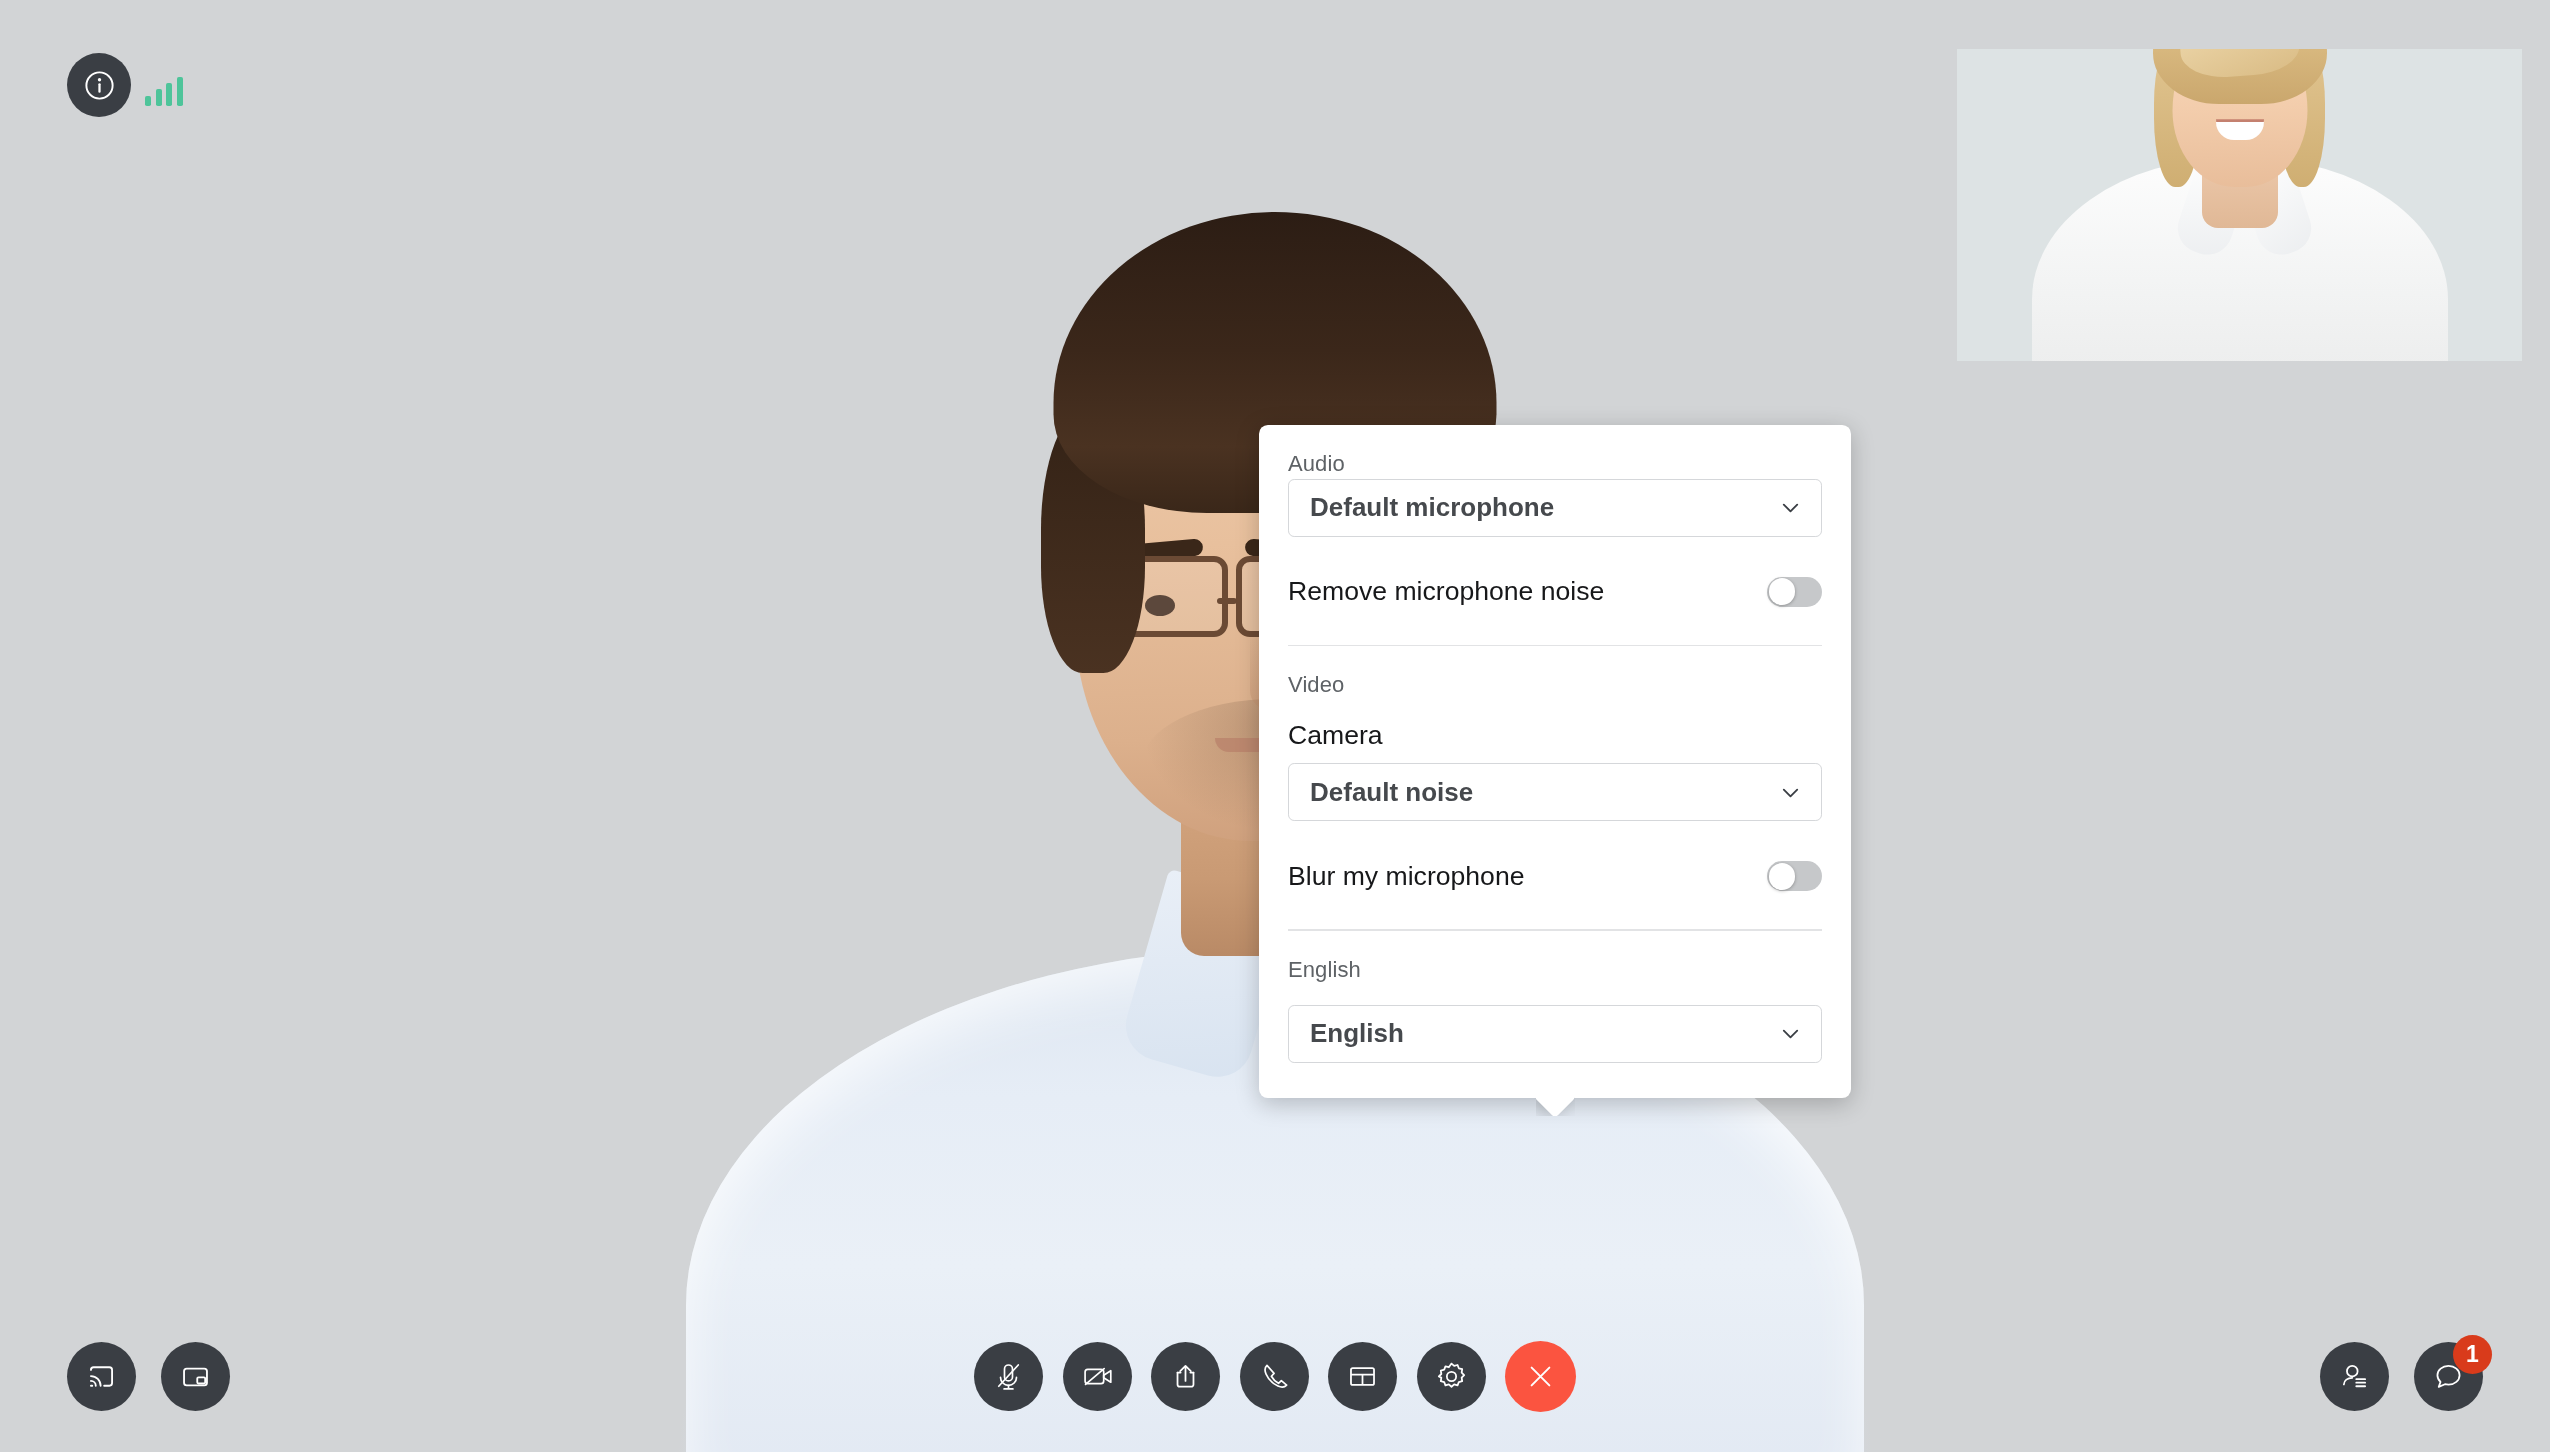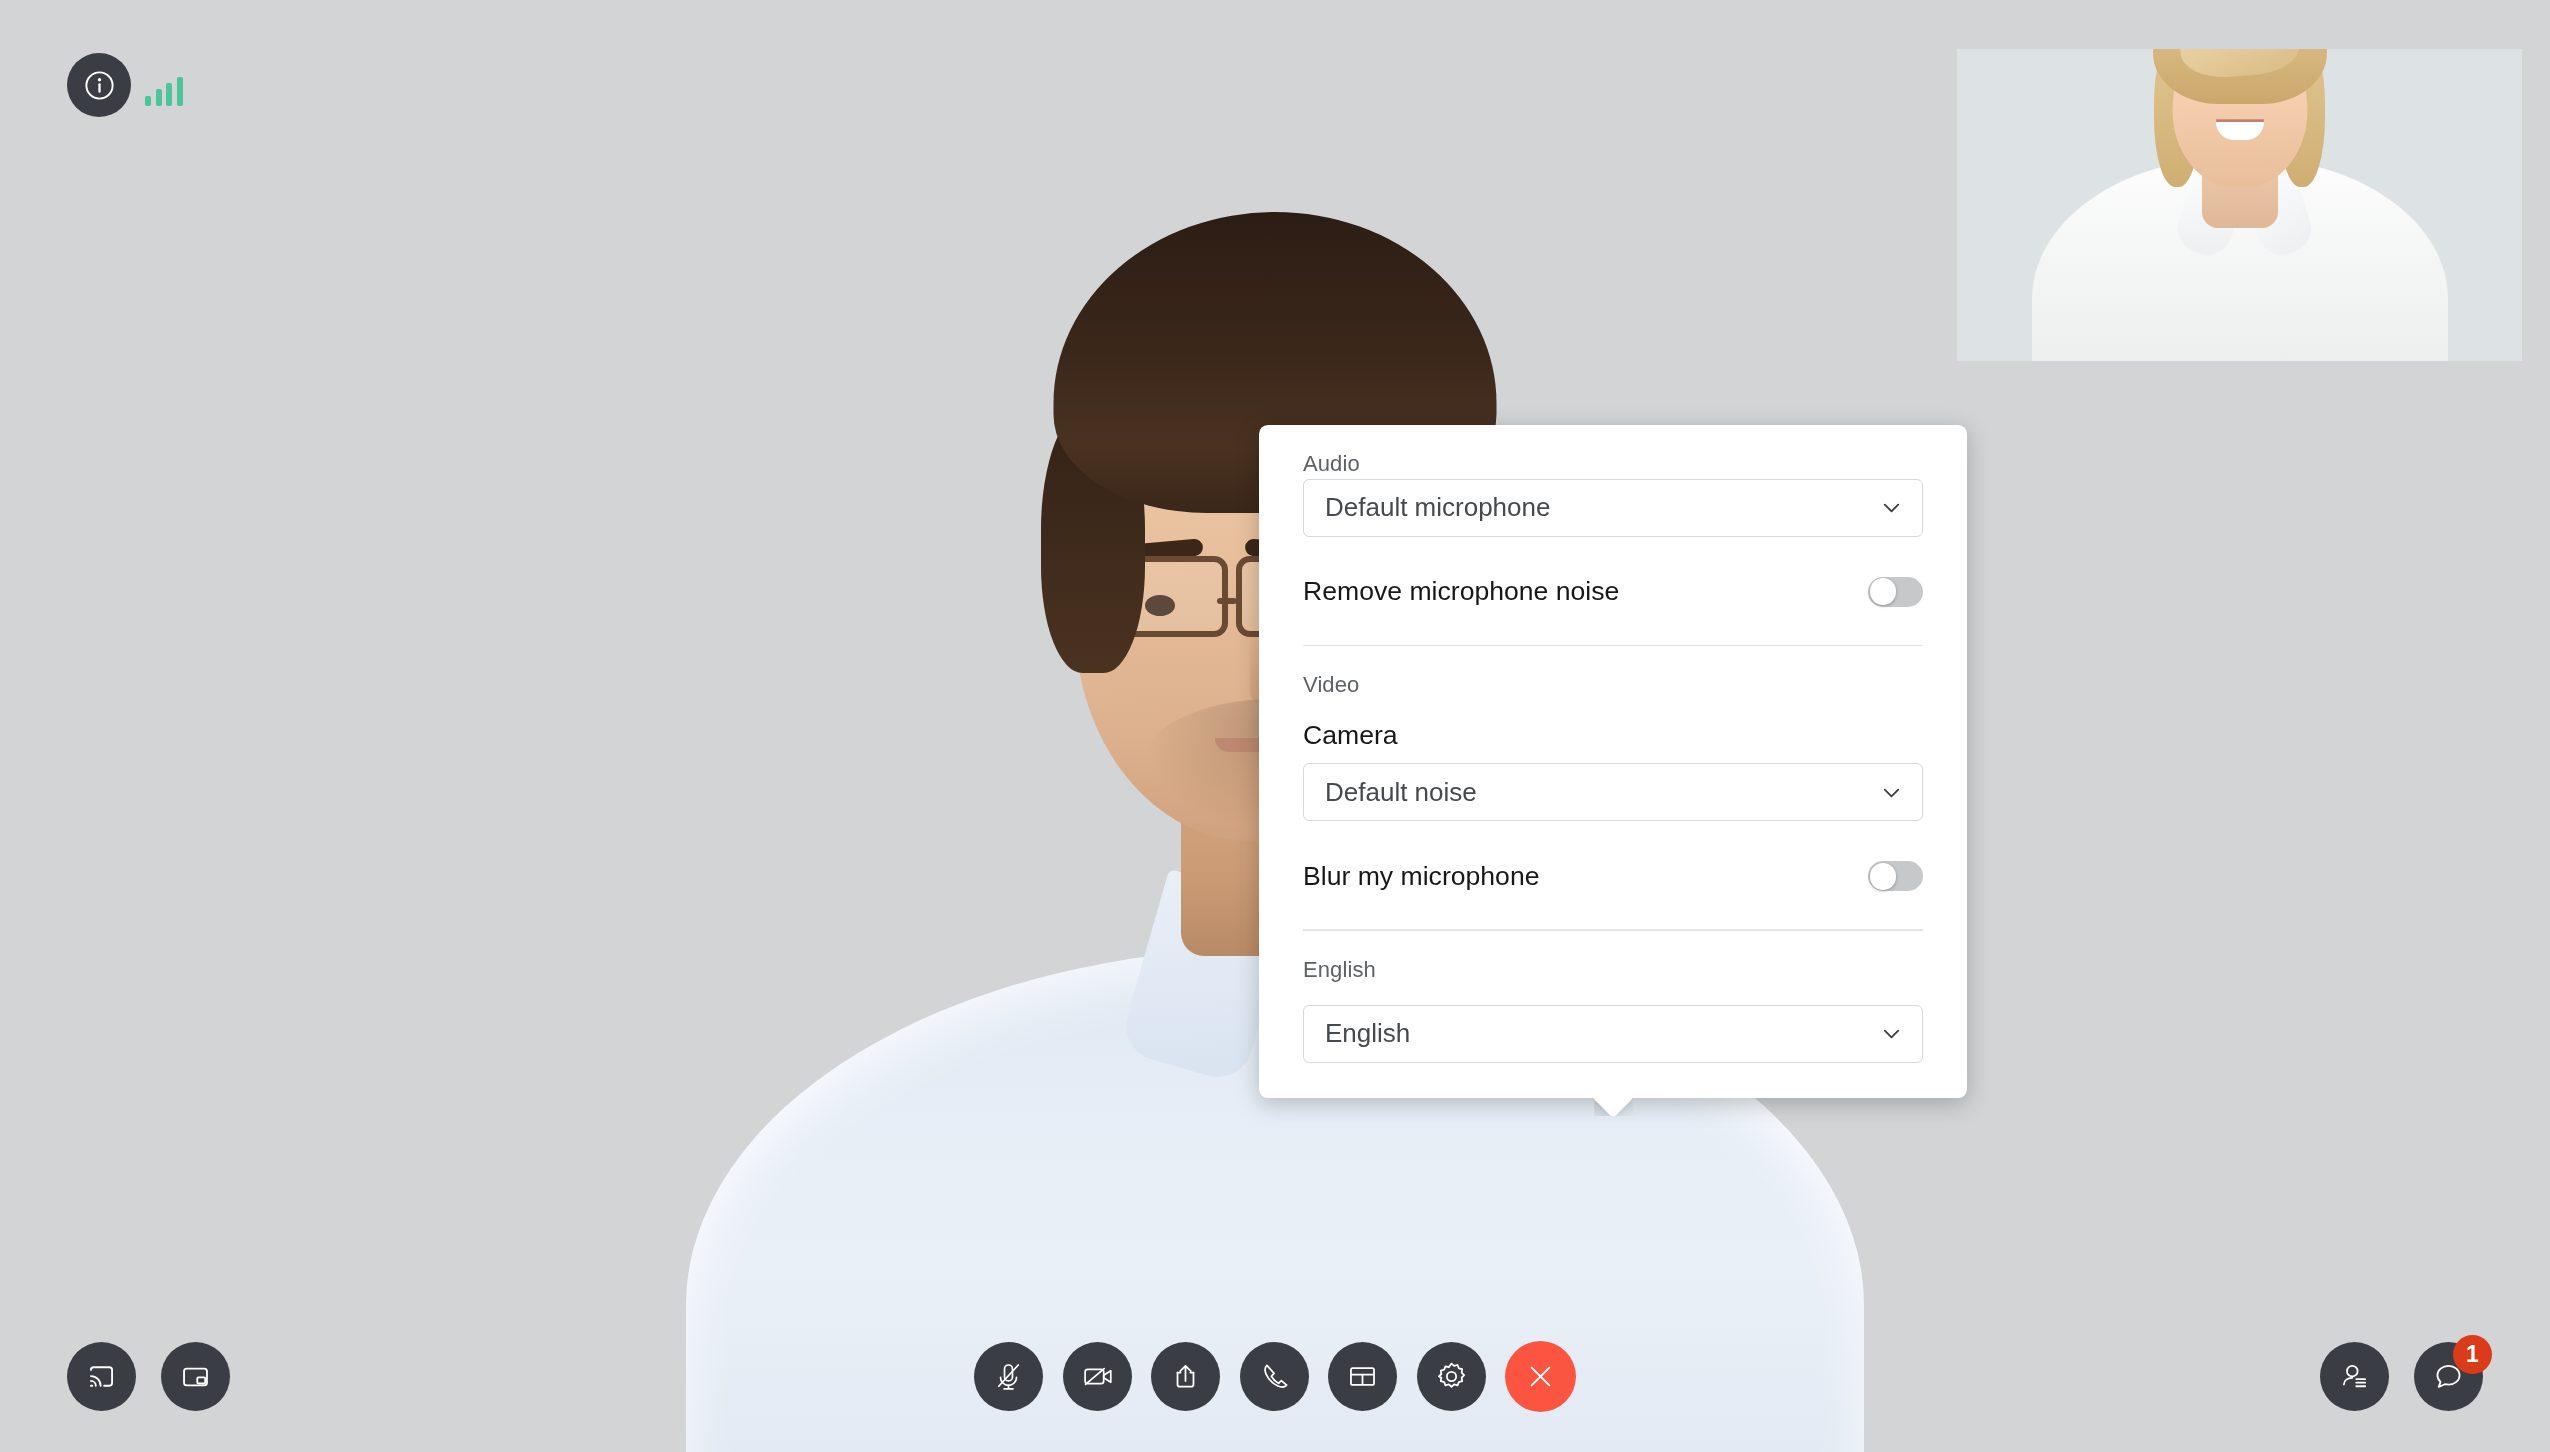--- a/index.html
+++ b/index.html
@@ -128,24 +128,24 @@
     background:linear-gradient(160deg,#f0dbb0,#d9bb84);border-radius:50% 50% 40% 40%;transform:rotate(-4deg);}
   .w-eye-l,.w-eye-r{position:absolute;bottom:260px;width:14px;height:9.7px;background:#4b6b78;border-radius:50%;}
   .w-eye-l{left:248px;}.w-eye-r{left:298px;}
   .w-brow-l,.w-brow-r{position:absolute;bottom:276px;width:28px;height:4.4px;background:#b99a6c;border-radius:3.5px;}
   .w-brow-l{left:241px;}.w-brow-r{left:290px;}
   .w-smile{position:absolute;bottom:221px;left:259px;width:48px;height:17.7px;
     background:#fff;border-radius:0 0 26.6px 26.6px;box-shadow:0 -2.7px 0 #c4806f;}
 
   
   #settings-panel{
-    position:absolute;left:1259px;top:425px;width:708px;
+    position:absolute;left:1259px;top:425px;width:592px;
     background:#fff;border-radius:8.9px;
     box-shadow:0 5.3px 23px rgba(0,0,0,.22);
-    padding:0 44px;box-sizing:border-box;
+    padding:0 29px;box-sizing:border-box;
   }
   #settings-panel .arrow{
     position:absolute;left:50%;bottom:-18.6px;margin-left:-19.5px;
     width:39px;height:19.5px;overflow:hidden;
   }
   #settings-panel .arrow::before{
     content:"";position:absolute;left:4.4px;top:-15px;width:30px;height:30px;
     background:#fff;transform:rotate(45deg);border-radius:4.4px;
     box-shadow:0 5.3px 16px rgba(0,0,0,.16);
   }
@@ -153,21 +153,21 @@
     font-size:22px;color:#5e6266;margin:25px 0 0 0;line-height:1.3;letter-spacing:0.1px;
   }
   .field-label{
     font-size:26.6px;color:#17181a;margin:19.5px 0 10.6px 0;line-height:1.25;
   }
   .select{
     height:58px;border:0.9px solid #d5d7da;border-radius:6.2px;background:#fff;
     display:flex;align-items:center;justify-content:space-between;
     padding:0 19.5px 0 21px;box-sizing:border-box;cursor:pointer;
   }
-  .select span{font-size:26px;color:#46494d;}
+  .select span{font-size:26px;color:#46494d;font-weight:bold;}
   .select .chev{width:23px;height:23px;flex:none;}
   .toggle-row{
     display:flex;align-items:center;justify-content:space-between;
     margin:32px 0 0 0;min-height:46px;
   }
   .toggle-row .tl{font-size:26.6px;color:#17181a;}
   .switch{
     width:55px;height:30px;border-radius:15px;background:#c6c8ca;
     position:relative;flex:none;cursor:pointer;
   }

